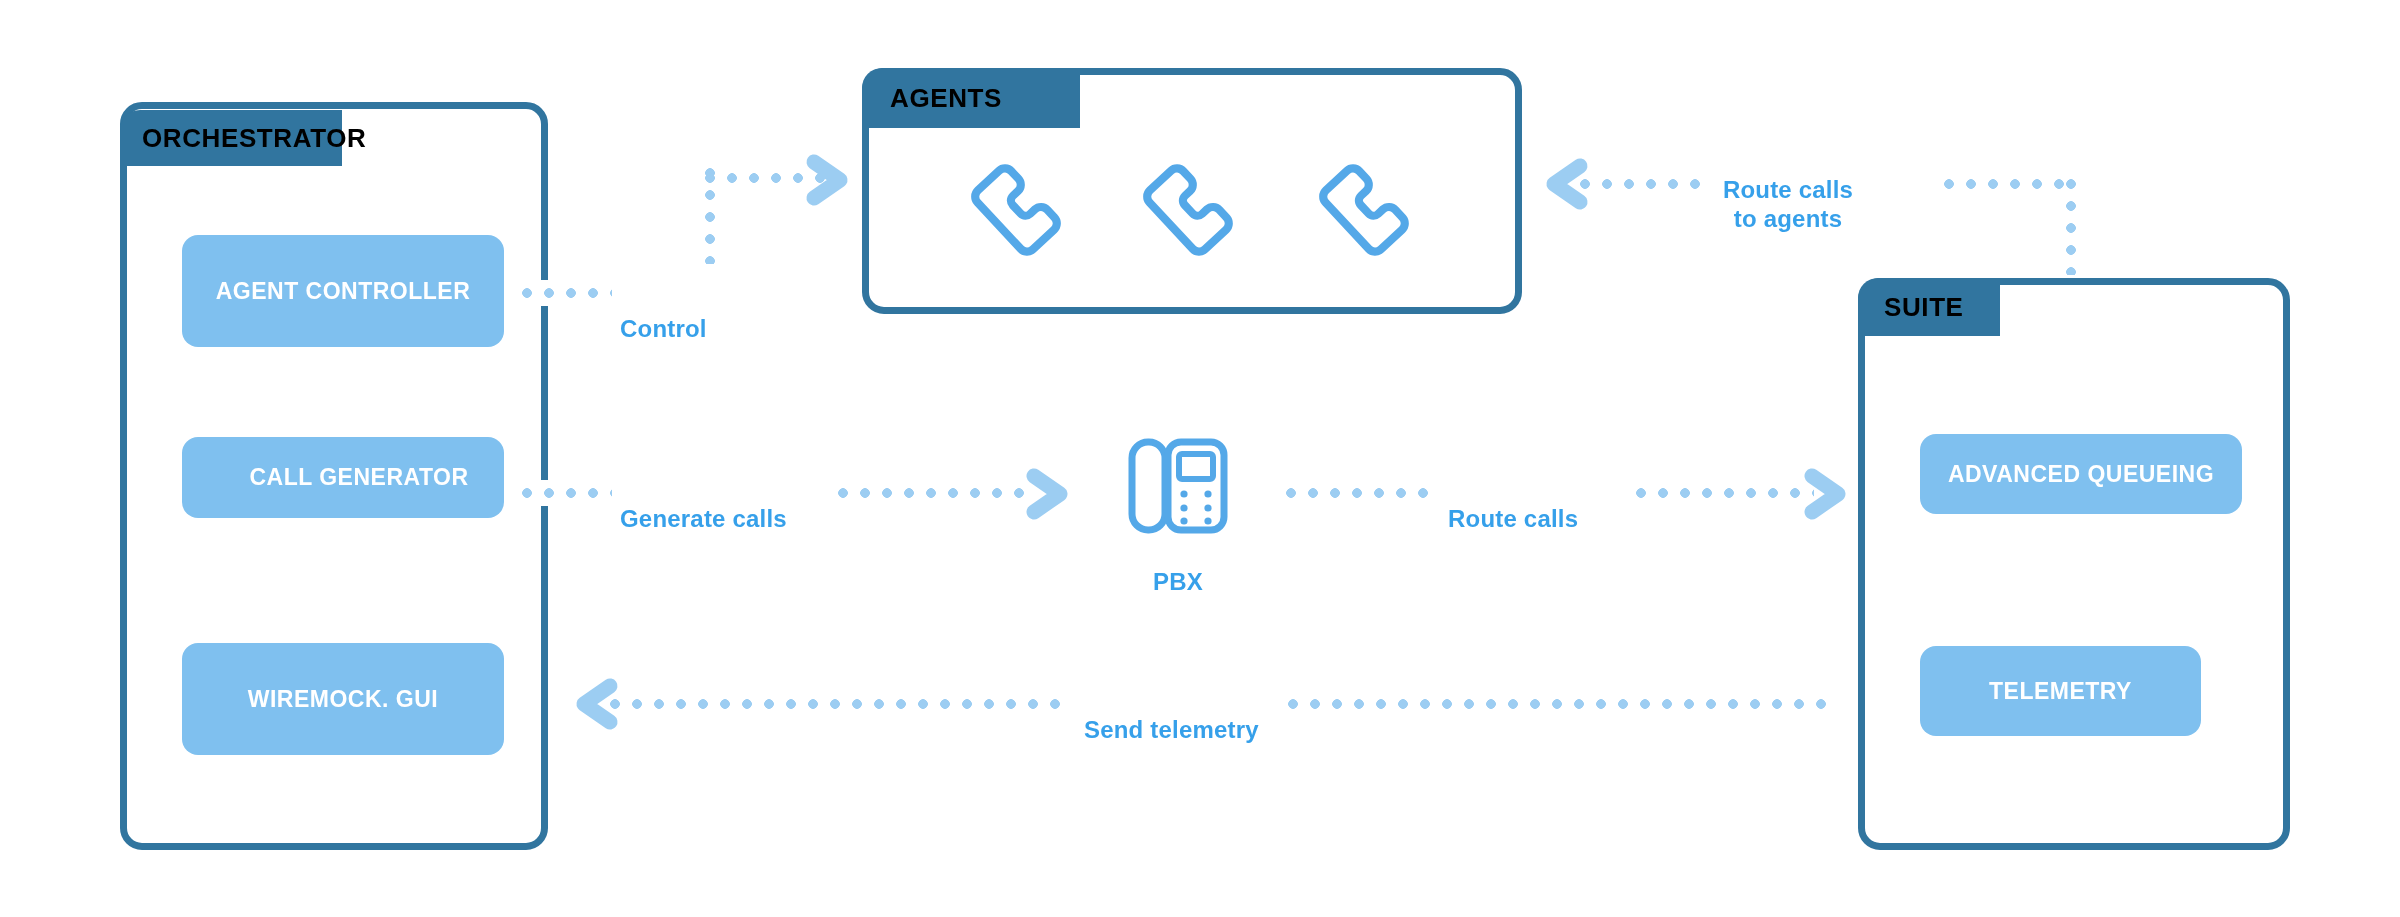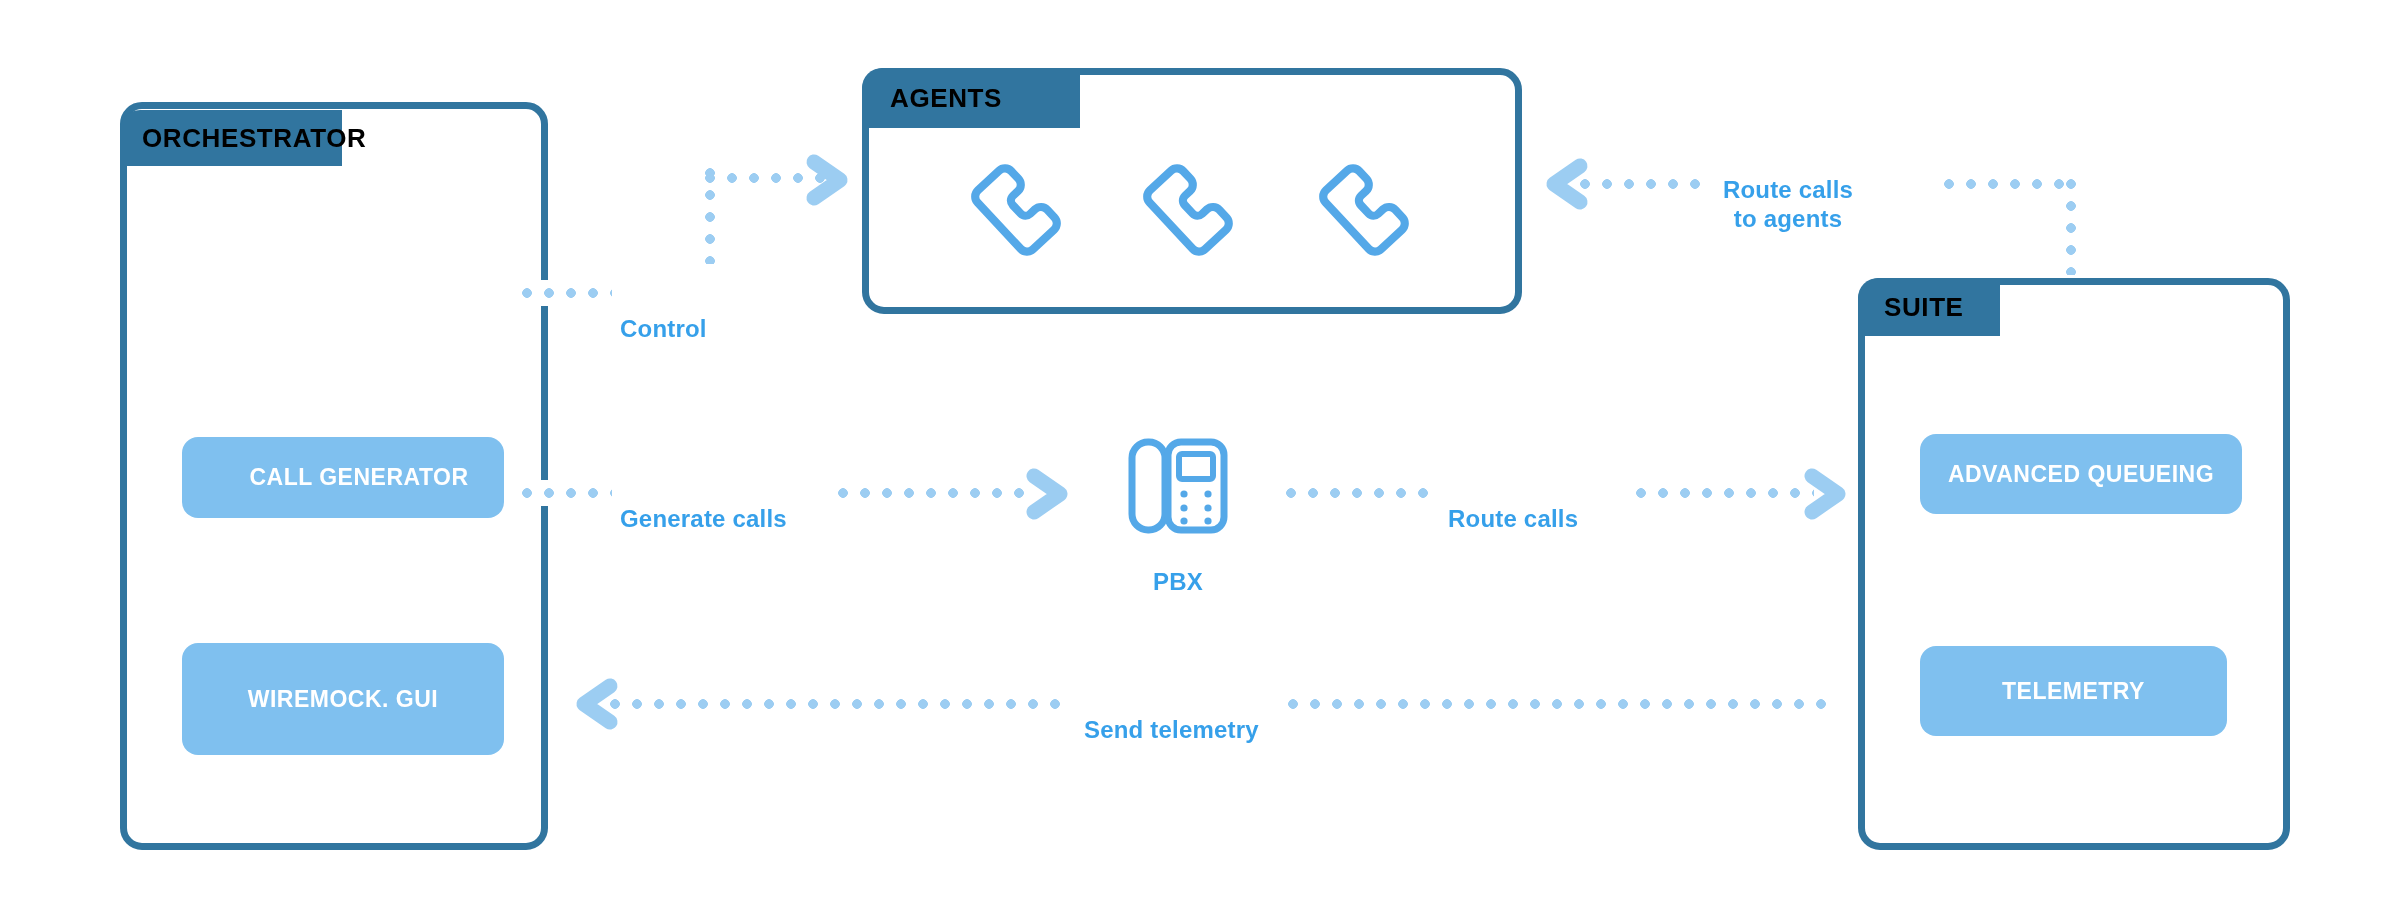--- a/index.html
+++ b/index.html
@@ -131,20 +131,24 @@
 
   <div class="panel" style="left:120px; top:102px; width:428px; height:748px;"></div>
 
   <div class="border-gap" style="left:541px; top:280px; width:12px; height:26px;"></div>
   <div class="border-gap" style="left:541px; top:480px; width:12px; height:26px;"></div>
 
   <div class="panel-tab tab-orchestrator" style="left:120px; top:110px; width:222px; height:56px;">
     <span>ORCHESTRATOR</span>
   </div>
 
+  <div class="service-box" style="left:182px; top:235px; width:322px; height:112px;">
+    <span>AGENT
+CONTROLLER</span>
+  </div>
 
   <div class="service-box" style="left:182px; top:437px; width:322px; height:81px;padding-left:32px;">
     <span>CALL
 GENERATOR</span>
   </div>
 
   <div class="service-box" style="left:182px; top:643px; width:322px; height:112px;">
     <span>WIREMOCK. GUI</span>
   </div>
 
@@ -230,21 +234,21 @@
 
   <div class="panel-tab tab-suite" style="left:1858px; top:278px; width:142px; height:58px;">
     <span>SUITE</span>
   </div>
 
   <div class="service-box" style="left:1920px; top:434px; width:322px; height:80px;">
     <span>ADVANCED
 QUEUEING</span>
   </div>
 
-  <div class="service-box" style="left:1920px; top:646px; width:307px; height:90px;">
+  <div class="service-box" style="left:1920px; top:646px; width:281px; height:90px;">
     <span>TELEMETRY</span>
   </div>
 
   <div class="pbx-icon" style="left:1124px; top:432px; width:108px; height:108px;">
     <svg width="108" height="108" viewBox="0 0 108 108" aria-hidden="true">
 
       <rect x="8" y="10" width="33" height="88" rx="16" ry="16" fill="none" stroke="#54A8E8" stroke-width="7"></rect>
 
       <rect x="44" y="10" width="56" height="88" rx="13" ry="13" fill="none" stroke="#54A8E8" stroke-width="7"></rect>
 

